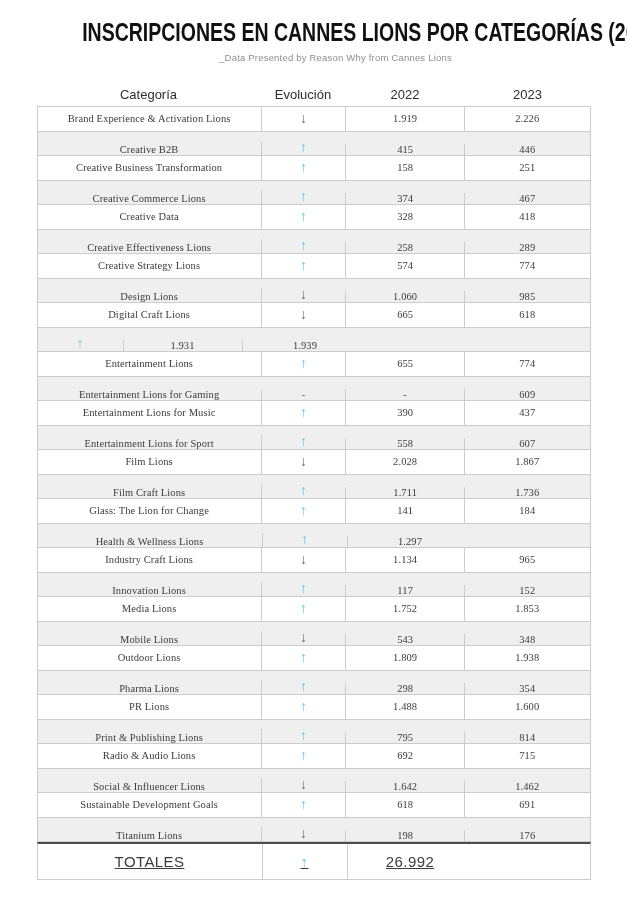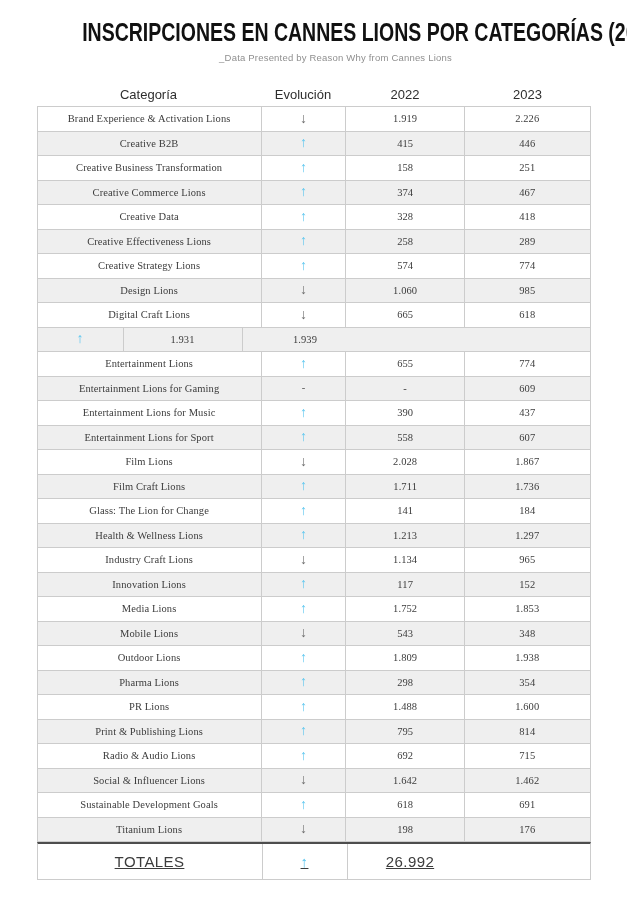--- a/index.html
+++ b/index.html
@@ -22,21 +22,21 @@
   .subtitle{
     text-align:center; font-size:9.5px; color:var(--subtitle);
     margin-top:6px; letter-spacing:.2px;padding-left:44px;
   }
   .table{ width:554px; margin:0 auto; }
   .thead{ display:flex; margin-top:20px; height:23px; align-items:center; }
   .thead .hcell{ font-size:13px; color:#2e2e2e; text-align:center; }
   .col-cat{width:224px;} .col-evo{width:85px;} .col-y1{width:119px;} .col-y2{width:126px;}
   .tbody{ border:1px solid var(--border); border-bottom:none; }
   .row{ display:flex; height:24.5px; align-items:stretch; border-bottom:1px solid var(--border); background:#ffffff;font-family:Liberation Serif, serif; }
-  .row.alt{ background:var(--altbg); }
+  .row.alt{ background:var(--altbg);align-items:flex-end; }
   .cell{
     display:flex; align-items:center; justify-content:center;
     font-size:10.5px; color:var(--text); text-align:center; letter-spacing:.1px;
   }
   .cell + .cell{ border-left:1px solid var(--border); }
   .arrow{ font-size:14px; line-height:1; font-weight:bold; }
   .arrow.up{ color:var(--up); }
   .arrow.down{ color:var(--down); }
   .arrow.none{ color:#555555; font-size:10.5px; font-weight:normal; }
   .totals{
@@ -197,21 +197,20 @@
             <div class="arrow up">↑</div>
           </div>
           <div class="cell col-y1">141</div>
           <div class="cell col-y2">184</div>
         </div>
         <div class="row alt">
           <div class="cell col-cat">Health &amp; Wellness Lions</div>
           <div class="cell col-evo">
             <div class="arrow up">↑</div>
           </div>
-          <div class="cell col-y1">1.213</div>
           <div class="cell col-y2">1.297</div>
         </div>
         <div class="row">
           <div class="cell col-cat">Industry Craft Lions</div>
           <div class="cell col-evo">
             <div class="arrow down">↓</div>
           </div>
           <div class="cell col-y1">1.134</div>
           <div class="cell col-y2">965</div>
         </div>

